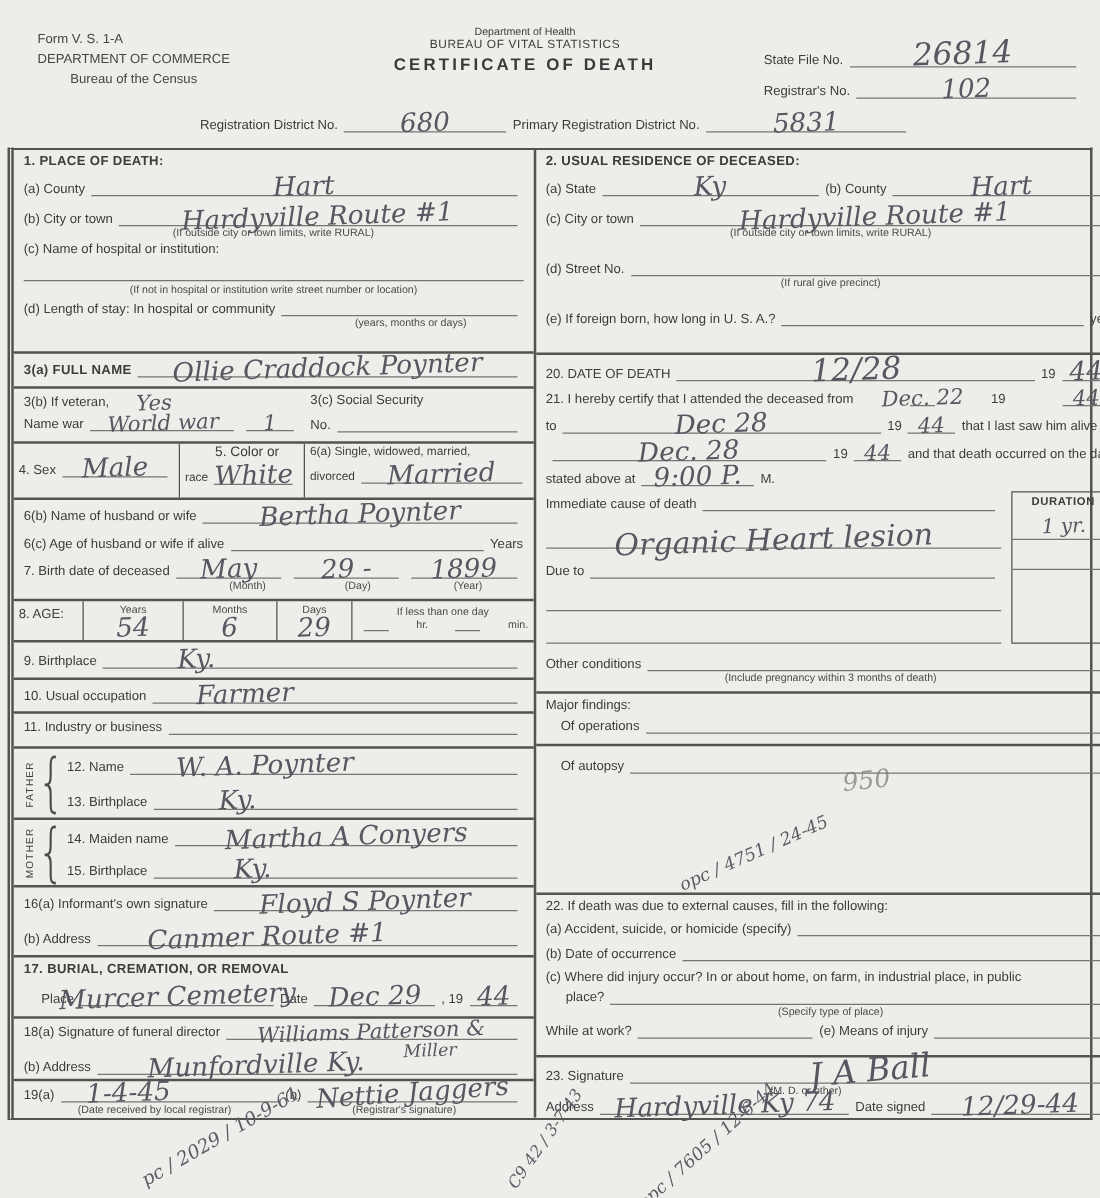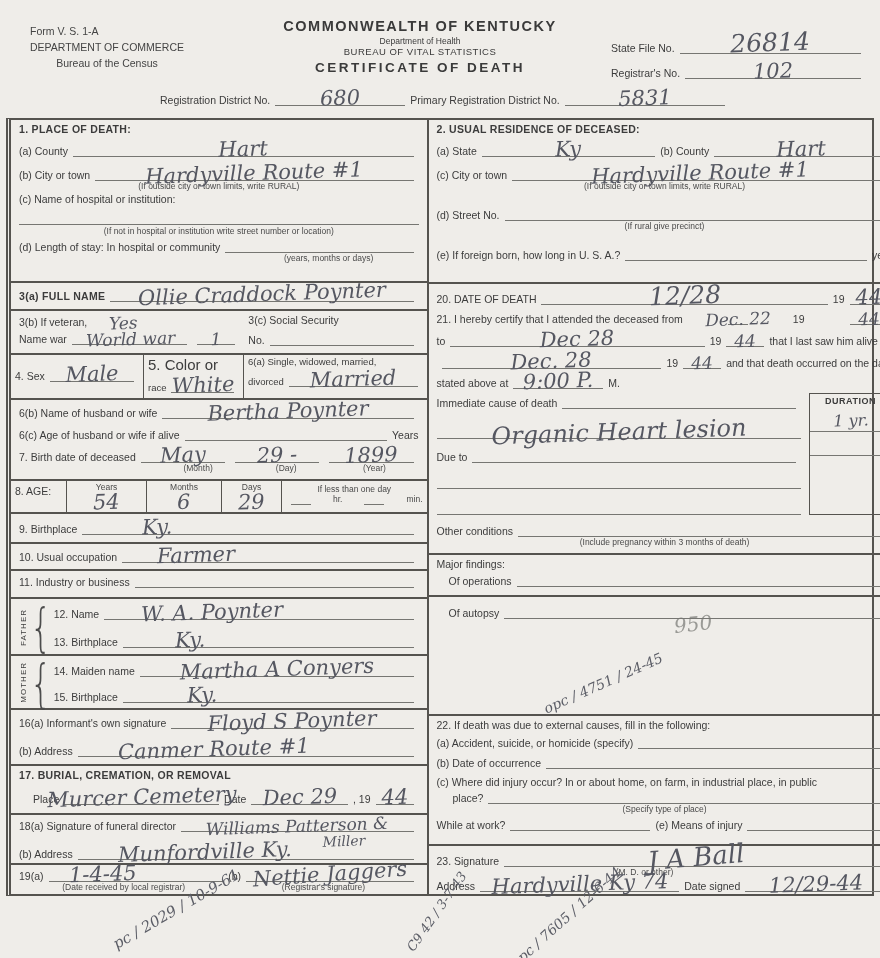--- a/index.html
+++ b/index.html
@@ -69,21 +69,20 @@
 </head>
 <body>
 
 <div class="hdr-left">
   <div>Form V. S. 1-A</div>
   <div class="sub">DEPARTMENT OF COMMERCE</div>
   <div class="sub">Bureau of the Census</div>
 </div>
 
 <div class="hdr-center">
-  <div class="big">COMMONWEALTH OF KENTUCKY</div>
   <div class="tiny">Department of Health</div>
   <div class="small">BUREAU OF VITAL STATISTICS</div>
   <div class="cert">CERTIFICATE OF DEATH</div>
 </div>
 
 <div class="hdr-right">
   <div class="frow">
     <span class="lbl">State File No.</span>
     <span class="fill" style="height:16px;">
         <span class="hw xxl num" style="bottom:-2px;">26814</span>
@@ -181,21 +180,21 @@
       <div class="cells">
         <div class="cell" style="flex:0 0 132px;">
           <div class="row" style="margin-top:12px;">
             <span class="lbl">4.  Sex</span>
             <span class="fill">
                 <span class="hw xl">Male</span>
               </span>
           </div>
         </div>
         <div class="cell" style="flex:0 0 100px;">
-          <div class="lbl" style="font-size:15px;">5.  Color or</div>
+          <div class="lbl" style="font-size:11px;margin-left:24px;">5.  Color or</div>
           <div class="row" style="margin-top:6px;">
             <span class="lbl" style="font-size:9.5px;">race</span>
             <span class="fill">
                 <span class="hw xl">White</span>
               </span>
           </div>
         </div>
         <div class="cell" style="flex:1;">
           <div class="lbl" style="font-size:9.5px;">6(a)  Single, widowed, married,</div>
           <div class="row" style="margin-top:6px;align-items:flex-end;">

